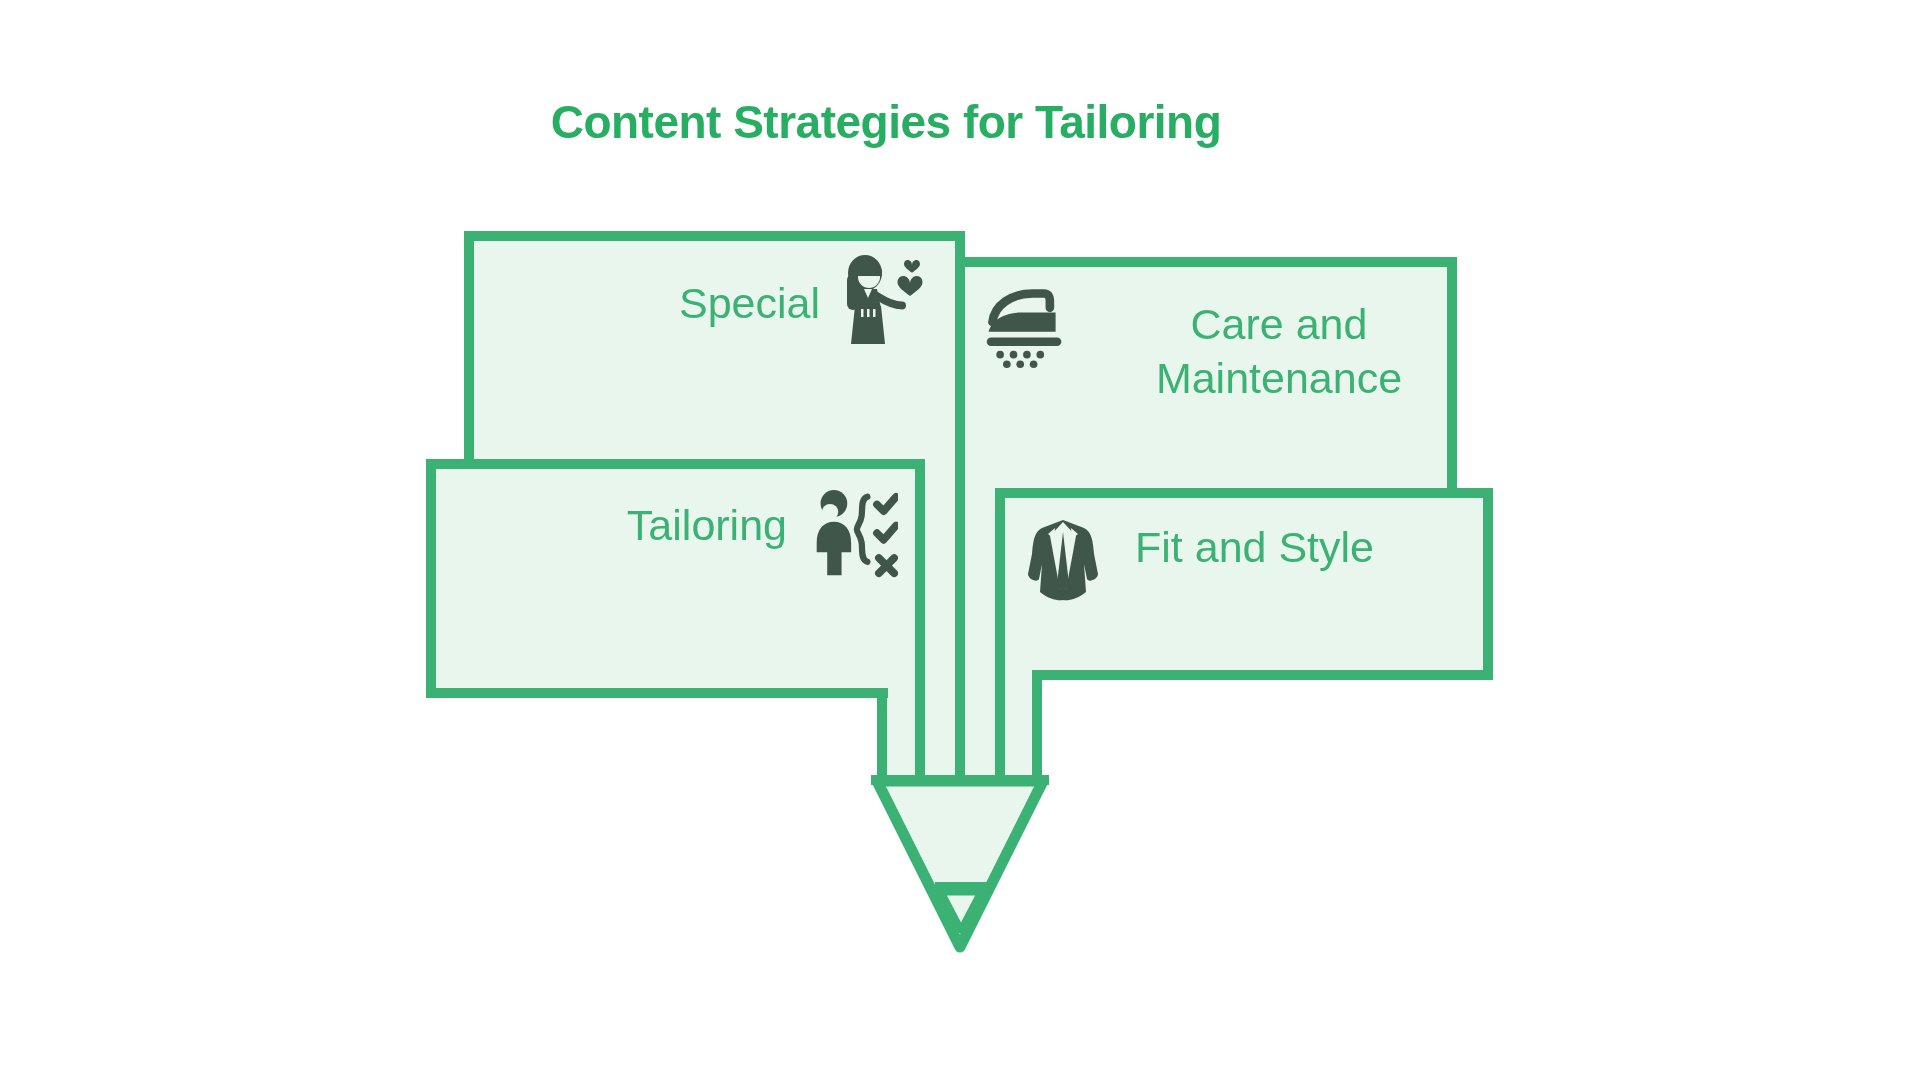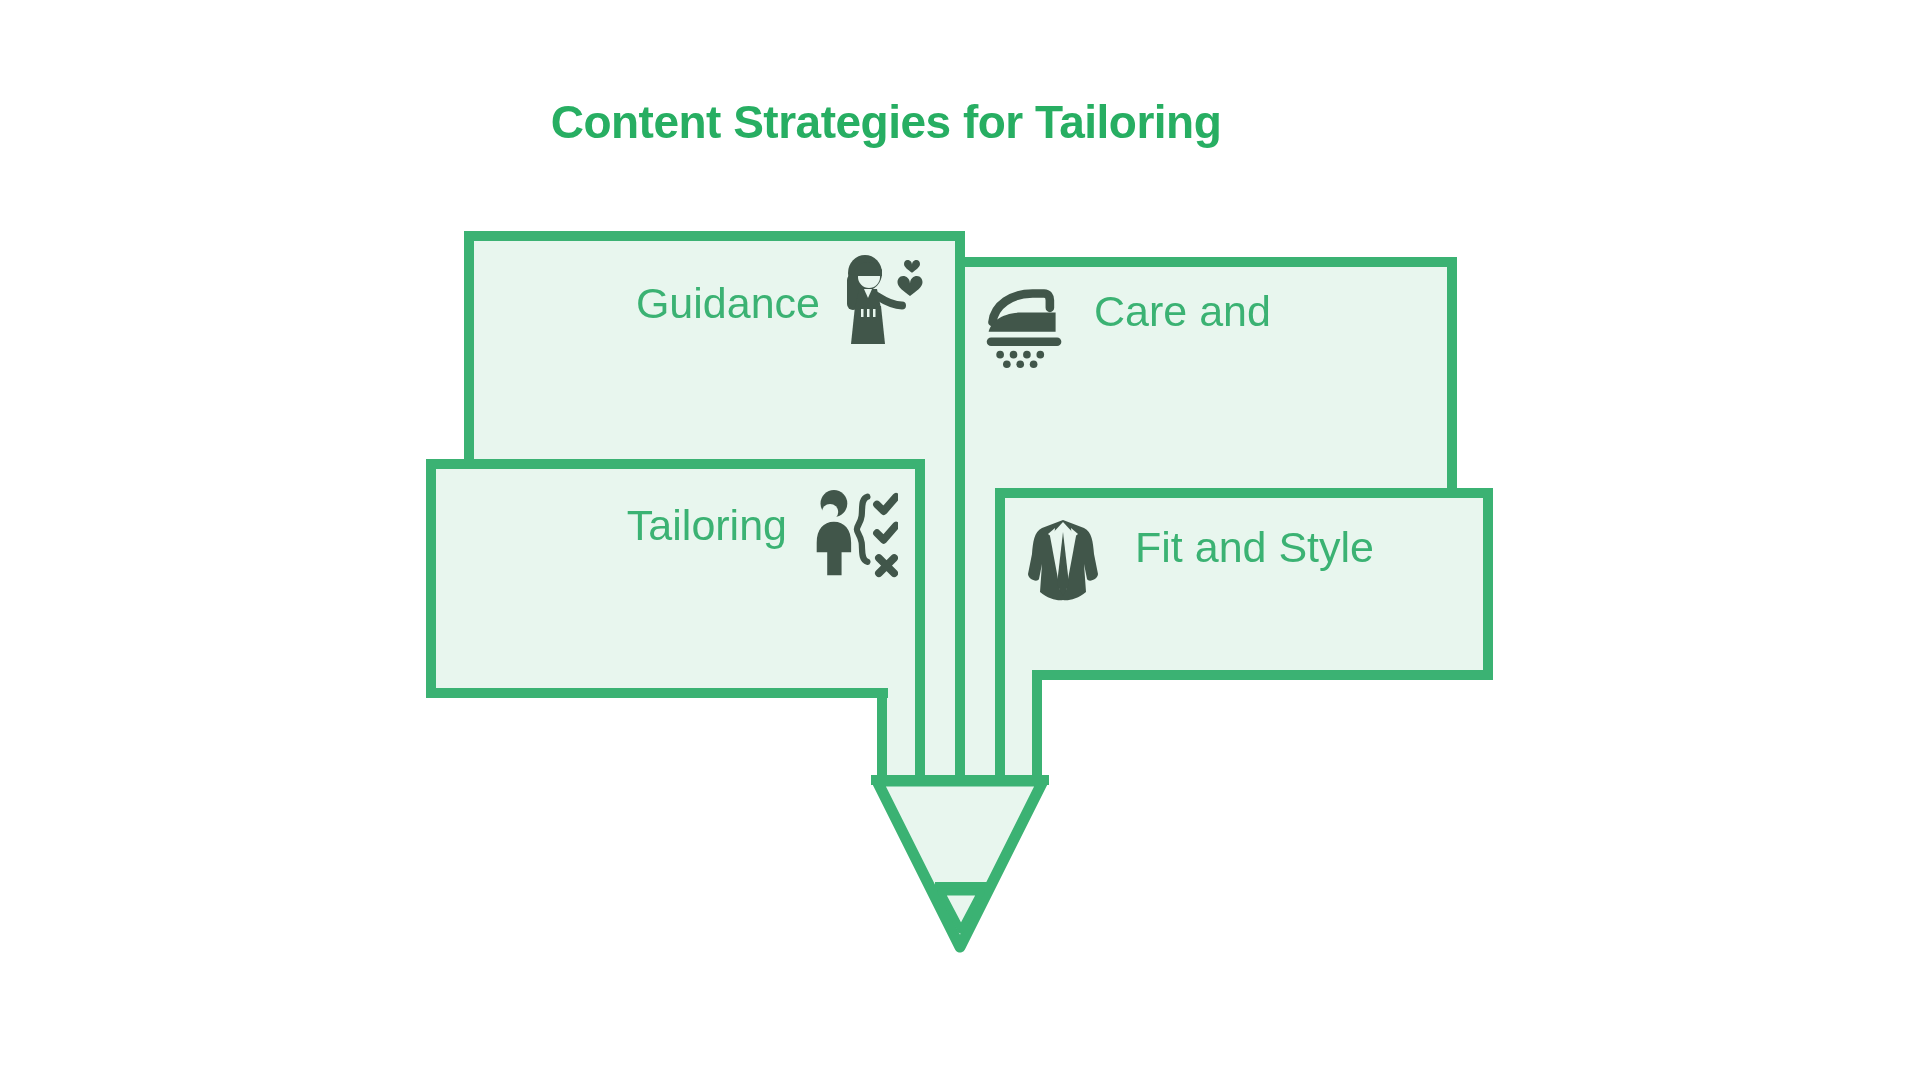--- a/index.html
+++ b/index.html
@@ -42,21 +42,21 @@
   .panel.tr{left:955px;top:257px;width:502px;height:303px;}
   .panel.bl{left:426px;top:459px;width:499px;height:239px;}
   .panel.br{left:995px;top:488px;width:498px;height:192px;}
   .tip-svg{position:absolute;left:850px;top:765px;}
   .label{
     position:absolute;color:var(--accent-green,#3bb273);
     font-size:43px;line-height:54px;font-weight:400;
   }
   .label .ln{display:block;}
   .lbl-tl{left:520px;top:276px;width:300px;text-align:right;}
-  .lbl-tr{left:1094px;top:284px;width:370px;text-align:left;}
+  .lbl-tr{left:1094px;top:297px;width:370px;text-align:center;}
   .lbl-bl{left:487px;top:498px;width:300px;text-align:right;}
   .lbl-br{left:1135px;top:520px;width:370px;text-align:left;}
   .icon{position:absolute;}
 </style>
 </head>
 <body>
 
 <div class="stage">
 
   <h1 class="title">Content Strategies for Tailoring</h1>
@@ -77,24 +77,25 @@
   <div class="vline line-e"></div>
 
   <svg class="tip-svg" width="220" height="200" viewBox="850 765 220 200">
     <polygon points="877,781 1043,781 960,947" fill="#e8f6ee" stroke="#3bb273" stroke-width="11" stroke-linejoin="round"></polygon>
     <rect x="871" y="775" width="178" height="10" fill="#3bb273"></rect>
     <rect x="935" y="882" width="53" height="9" fill="#3bb273"></rect>
     <polygon points="941,892 981,892 961,930" fill="#e8f6ee" stroke="#3bb273" stroke-width="7" stroke-linejoin="round"></polygon>
   </svg>
 
   <div class="label lbl-tl">
-    <span class="ln">Guidance</span>
+    <span class="ln">Special</span>
   </div>
   <div class="label lbl-tr">
     <span class="ln">Care and</span>
+    <span class="ln">Maintenance</span>
   </div>
   <div class="label lbl-bl">
     <span class="ln">Tailoring</span>
   </div>
   <div class="label lbl-br">
     <span class="ln">Fit and Style</span>
   </div>
 
   <svg class="icon" style="left:828px;top:252px;" width="100" height="96" viewBox="0 0 100 96">
     <g fill="#41564a">

